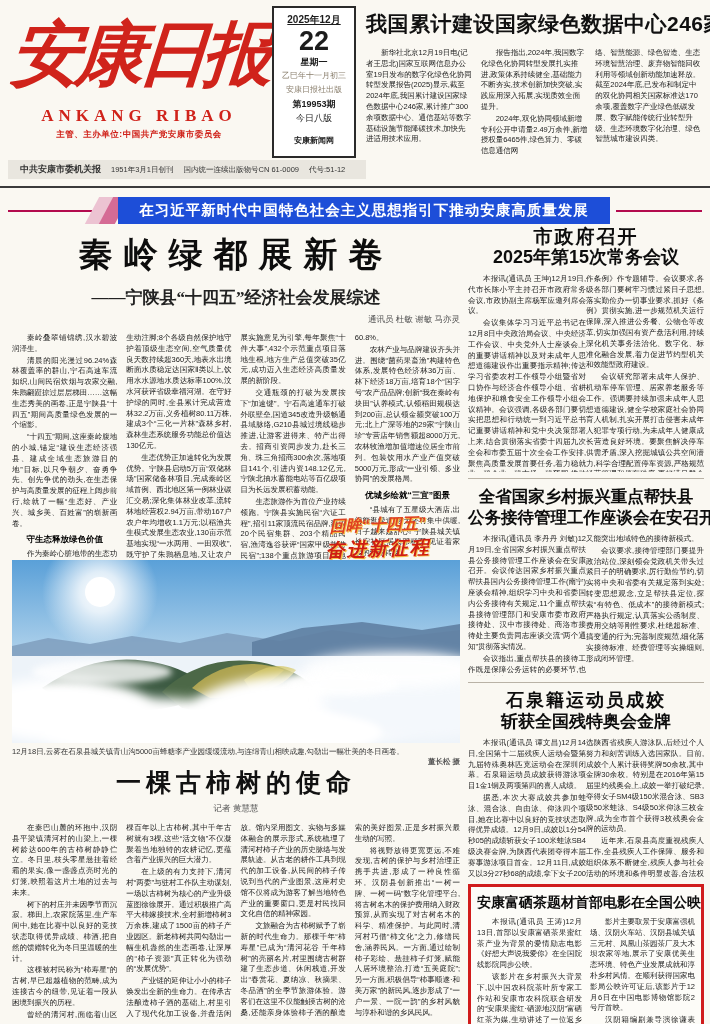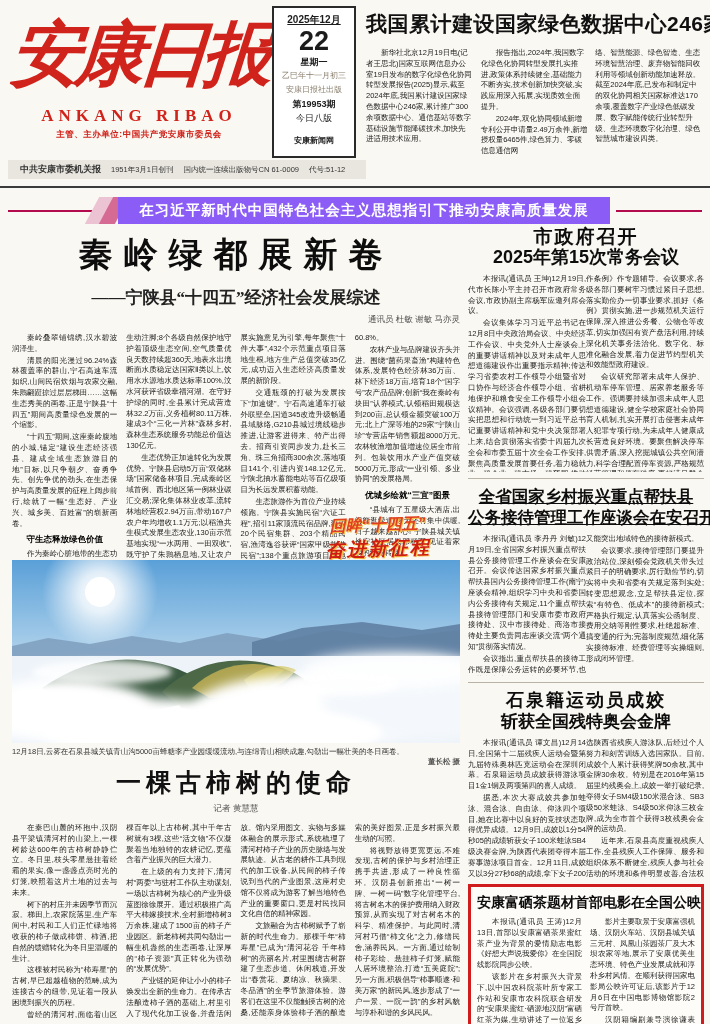--- a/index.html
+++ b/index.html
@@ -27,21 +27,21 @@
   .top-cols{display:flex;gap:8px;margin-top:10px;height:108px;overflow:hidden;}
   .org-strip{position:absolute;left:8px;top:160px;width:358px;height:19px;background:#e9e6df;
              display:flex;align-items:center;gap:10px;padding-left:12px;box-sizing:border-box;
              font-size:7.5px;color:#333;}
   .org-strip .first{font-weight:bold;font-size:9px;}
   .big-rule{position:absolute;left:0;top:186px;width:710px;height:2px;background:#3b3b3b;}
   
   .banner{position:absolute;left:0;top:196px;width:710px;height:30px;}
   .banner-line{position:absolute;top:14px;height:2px;background:#b30b4e;}
   .banner-accent{position:absolute;top:1px;height:27px;transform:skewX(-28deg);}
-  .banner-main{position:absolute;left:118px;top:1px;width:492px;height:27px;background:#8b5cf6;
+  .banner-main{position:absolute;left:118px;top:1px;width:492px;height:27px;background:#1d4ed8;
                color:#fff;font-size:14.5px;font-weight:bold;text-align:center;line-height:27px;
                letter-spacing:1px;white-space:nowrap;}
   
   .cols{display:flex;overflow:hidden;text-align:justify;}
   .col{flex:1;font-size:7.5px;line-height:10.8px;color:#222;}
   .para{text-indent:2em;margin:0 0 1px 0;}
   .para.noindent{text-indent:0;}
   .subhead{font-weight:bold;text-align:center;text-indent:0;font-size:8.5px;margin:5px 0 4px 0;color:#000;}
   
   .lead{position:absolute;left:12px;top:232px;width:448px;height:326px;}
@@ -65,21 +65,21 @@
   .p-hl{text-align:center;font-family:"Liberation Serif",serif;font-weight:900;font-size:25px;
         letter-spacing:5px;color:#111;}
   .p-by{text-align:center;font-size:8.5px;color:#555;margin-top:4px;}
   .persimmon .cols{gap:9px;height:196px;margin-top:8px;}
   
   .rightcol{position:absolute;left:468px;top:226px;width:236px;}
   .r-art{margin-bottom:6px;}
   .r-hl{text-align:center;font-weight:900;color:#0d0d0d;line-height:21px;white-space:nowrap;}
   .gov .r-hl1{font-size:19px;letter-spacing:2px;}
   .gov .r-hl2{font-size:18px;}
-  .duo .r-hl1,.duo .r-hl2{font-size:16.5px;text-decoration:underline;}
+  .duo .r-hl1,.duo .r-hl2{font-size:16.5px;}
   .ath .r-hl1{font-size:18px;letter-spacing:2px;}
   .ath .r-hl2{font-size:17px;}
   .r-art .cols{margin-top:6px;}
   .gov .cols{height:198px;}
   .duo .cols{height:142px;}
   .ath .cols{height:140px;}
   .r-divider{height:1px;background:#b9b2a6;margin:5px 0 7px 0;}
   .moviebox{border:3.5px solid #d01c1c;background:#fdfcf8;padding:5px 6px 4px 6px;box-sizing:border-box;height:152px;}
   .movie-hl{text-align:center;font-size:14px;font-weight:900;color:#0d0d0d;white-space:nowrap;margin-top:2px;}
   .moviebox .cols{gap:8px;height:112px;margin-top:5px;}
@@ -218,21 +218,21 @@
     <div>12月18日,云雾在石泉县城关镇青山沟5000亩蜂糖李产业园缓缓流动,与连绵青山相映成趣,勾勒出一幅壮美的冬日画卷。</div>
     <div class="credit">董长松 摄</div>
   </div>
 
   <div class="persimmon">
     <div class="p-hl">一棵古柿树的使命</div>
     <div class="p-by">记者 黄慧慧</div>
     <div class="cols">
       <div class="col">
           <div class="para">在秦巴山麓的环抱中,汉阴县平梁镇清河村的山梁上,一棵树龄达600年的古柿树静静伫立。冬日里,枝头零星悬挂着经霜的果实,像一盏盏点亮时光的灯笼,映照着这片土地的过去与未来。</div>
-          <div class="para">树下的村庄并未因季节而沉寂。梯田上,农家院落里,生产车间中,村民和工人们正忙碌地将收获的柿子做成柿饼、柿酒,把自然的馈赠转化为冬日里温暖的生计。</div>
+          <div class="para">树下的村庄并未因季节而沉寂。梯田上,农家院落里,生产车间中,她在比赛中以良好的竞技状态取得优异成绩、柿酒,把自然的馈赠转化为冬日里温暖的生计。</div>
           <div class="para">这棵被村民称为“柿寿星”的古树,早已超越植物的范畴,成为连接古今的纽带,见证着一段从困境到振兴的历程。</div>
           <div class="para">曾经的清河村,面临着山区乡村典型的发展困境。虽然当地柿子品质优良,但由于加工技术落后、销售渠道单一,金黄的柿子常常只能以低价贱卖,甚至无奈地烂在枝头。“守着金饭碗过穷日子”是当时村民生活的真实写照。</div>
         </div>
       <div class="col">
           <div class="para noindent">棵百年以上古柿树,其中千年古树就有3棵,这些“活文物”不仅凝聚着当地独特的农耕记忆,更蕴含着产业振兴的巨大潜力。</div>
           <div class="para">在上级的有力支持下,清河村“两委”与驻村工作队主动谋划,一场以古柿树为核心的产业升级蓝图徐徐展开。通过积极推广高平大柿嫁接技术,全村新增柿树3万余株,建成了1500亩的柿子产业园区。新老柿树共同勾勒出一幅生机盎然的生态画卷,让深厚的“柿子资源”真正转化为强劲的“发展优势”。</div>
           <div class="para">产业链的延伸让小小的柿子焕发出全新的生命力。在传承古法酿造柿子酒的基础上,村里引入了现代化加工设备,并盘活闲置的厂房,将其改造成了一座颇具特色的柿子加工厂。如今,除了传统的柿饼、柿子酒外,还开发出了柿子醋、柿叶茶等产品。这些深加工产品不仅破解了鲜果保鲜与运输的难题,更显著提升了产品附加值。</div>
         </div>
       <div class="col">
           <div class="para noindent">放。馆内采用图文、实物与多媒体融合的展示形式,系统梳理了清河村柿子产业的历史脉络与发展轨迹。从古老的耕作工具到现代的加工设备,从民间的柿子传说到当代的产业图景,这座村史馆不仅将成为游客了解当地特色产业的重要窗口,更是村民找回文化自信的精神家园。</div>

